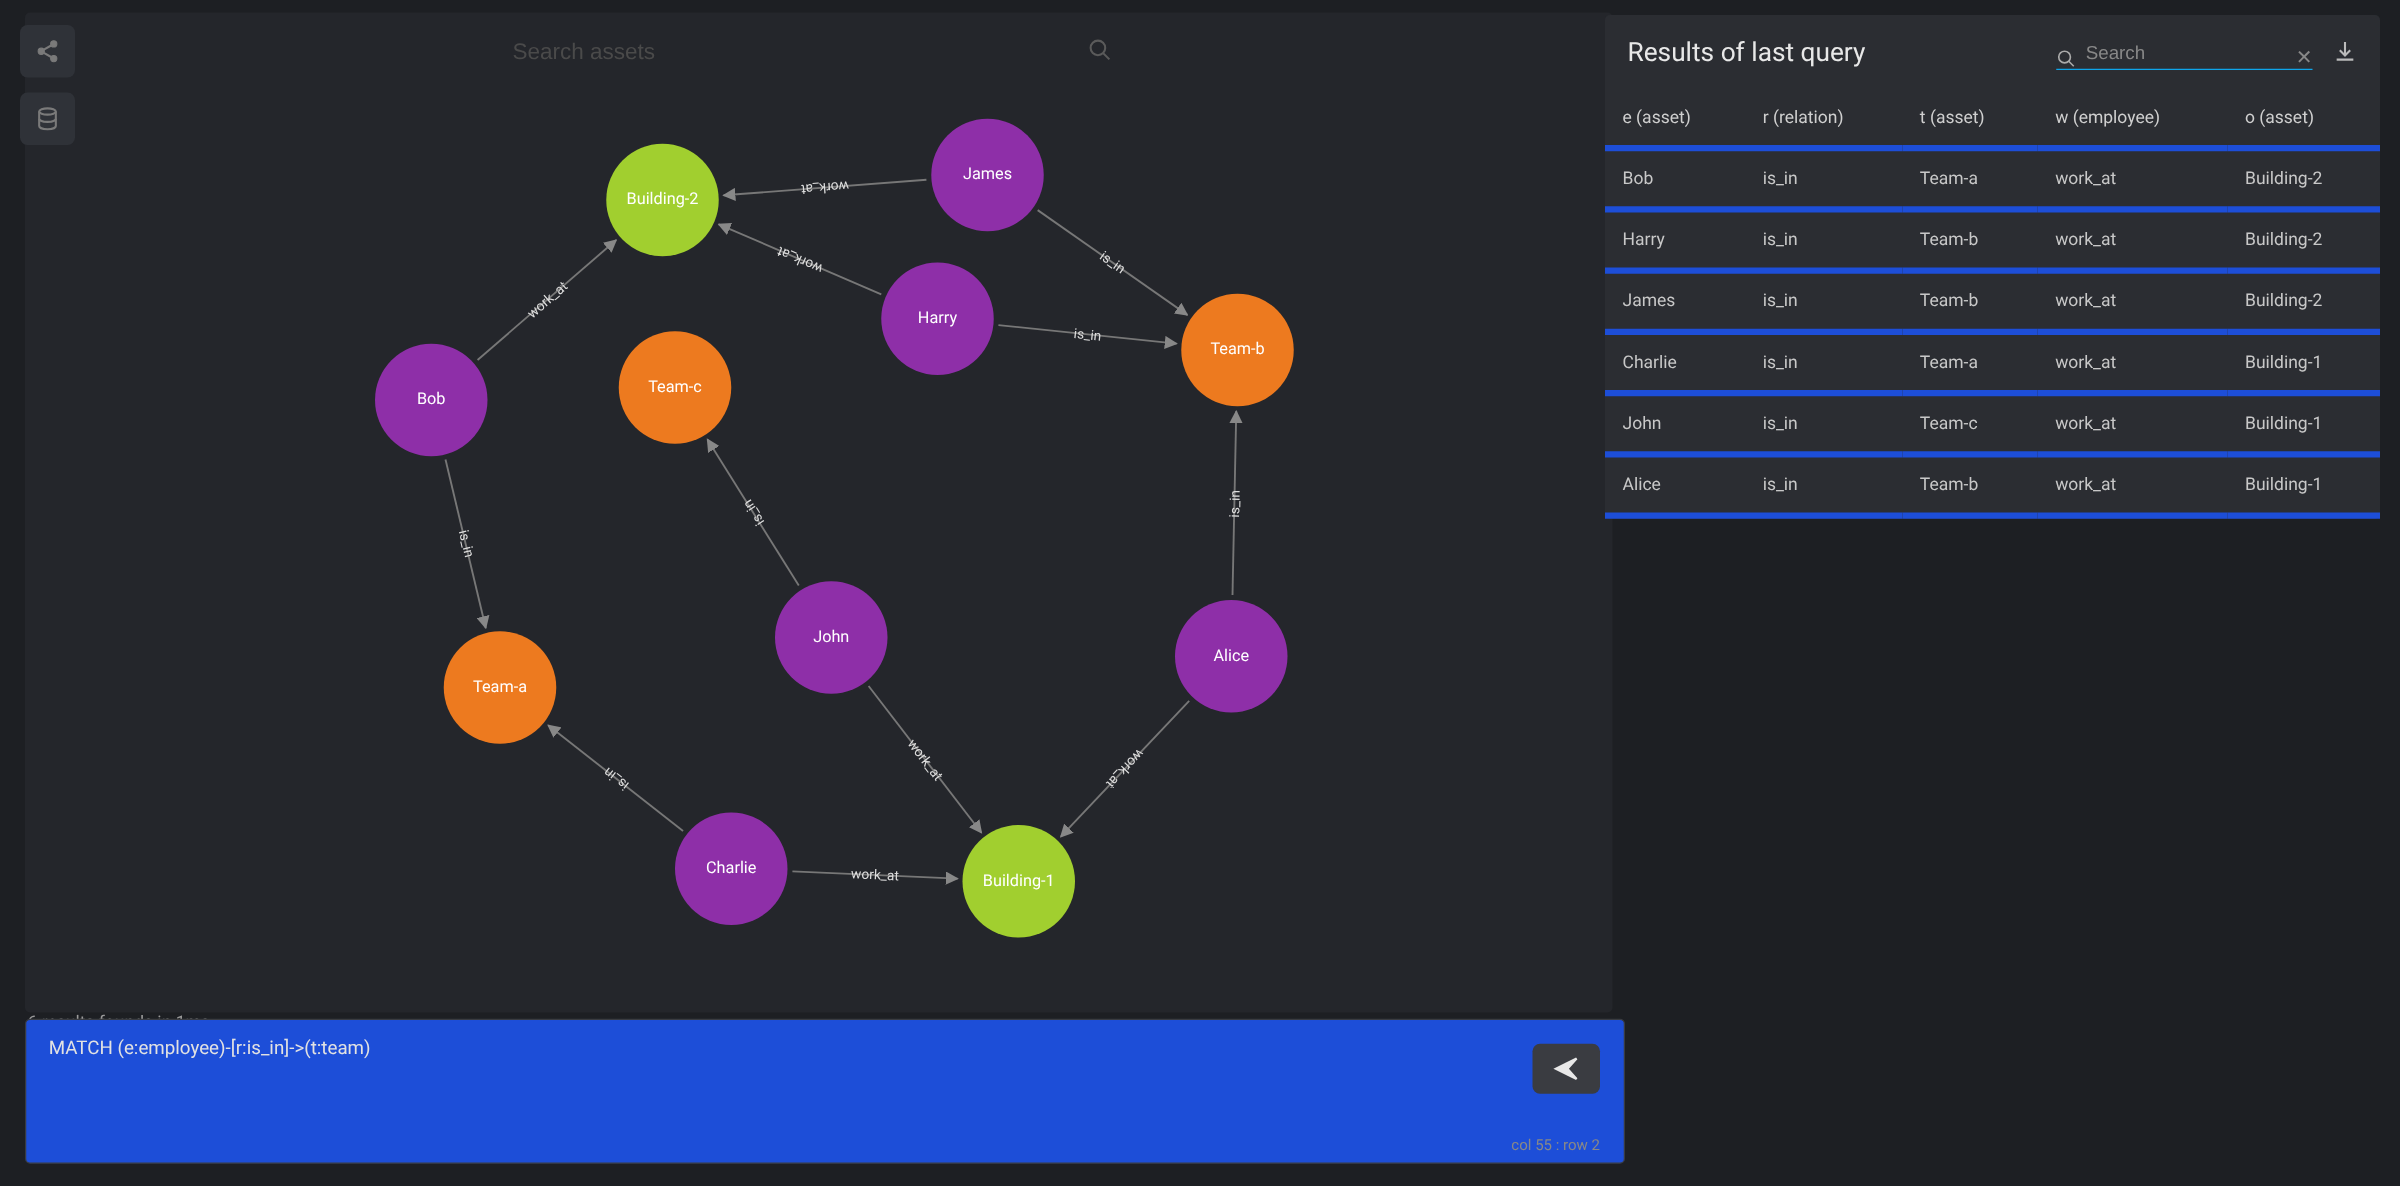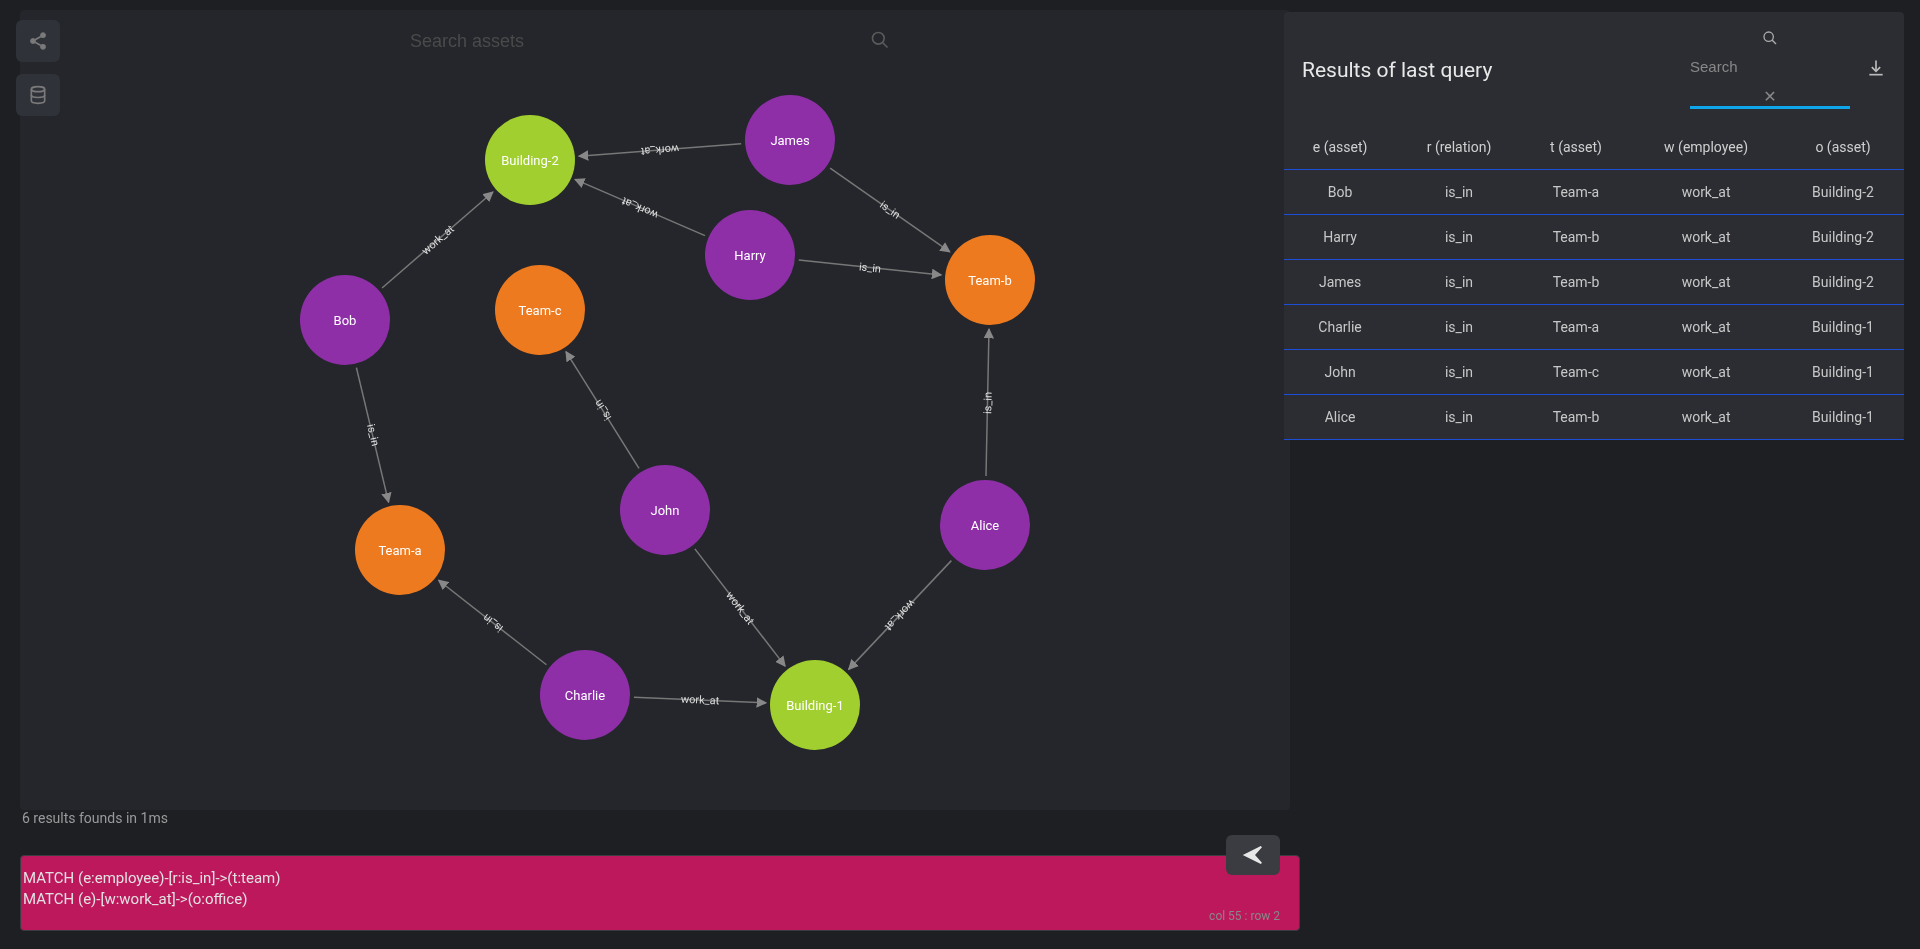--- a/index.html
+++ b/index.html
@@ -92,44 +92,43 @@
   .results-header {
     display: flex;
     align-items: center;
     justify-content: space-between;
     padding: 0 18px 16px 18px;
     gap: 28px;
   }
   .results-title { font-size: 21px; font-weight: 400; color: #e8e8e8; }
   .results-search {
     display: flex;
-    align-items: center;
-    border-bottom: 3px solid #0ea5e9;
+    align-items: flex-end;
+    border-bottom: 1px solid #0ea5e9;
     gap: 8px;
-    flex-direction: column;
   }
   .results-search input {
     background: transparent;
     border: none;
     color: #aaa;
     font-size: 15px;
     width: 160px;
     padding: 4px 0;
   }
   .results-search input::placeholder { color: #888; }
   .results-download { cursor: pointer; color: #bbb; }
   table.rtable {
     width: 100%;
     border-collapse: collapse;
     font-size: 14px;
   }
   table.rtable th, table.rtable td {
-    text-align: center;
+    text-align: left;
     padding: 14px 14px;
-    border-bottom: 1px solid #1d4ed8;
+    border-bottom: 5px solid #1d4ed8;
     color: #c8c8c8;
     font-weight: 400;
   }
   table.rtable th { font-size: 14px; color: #cfcfcf; }
   .results-footer {
     display: flex;
     align-items: center;
     justify-content: flex-end;
     gap: 24px;
     padding: 12px 18px;
@@ -145,25 +144,25 @@
     left: 22px;
     bottom: 123px;
     font-size: 14px;
     color: #9a9a9a;
   }
   .query-box {
     position: absolute;
     left: 20px;
     right: 620px;
     bottom: 18px;
-    height: 76px;
-    background: #be185d;
+    height: 116px;
+    background: #1d4ed8;
     border: 1px solid #3a3c41;
     border-radius: 4px;
-    padding: 12px 70px 12px 2px;
+    padding: 12px 70px 12px 18px;
     color: #e2e2e2;
     font-size: 15px;
     line-height: 1.4;
     font-family: inherit;
   }
   .query-box .qline { white-space: pre; }
   .run-btn {
     position: absolute;
     right: 640px;
     bottom: 74px;
@@ -349,20 +348,19 @@
           <td>Building-1</td>
         </tr>
       </tbody>
   </table>
 </div>
 
 <div class="status">6 results founds in 1ms</div>
 
 <div class="query-box">
   <div class="qline">MATCH (e:employee)-[r:is_in]-&gt;(t:team)</div>
-  <div class="qline">MATCH (e)-[w:work_at]-&gt;(o:office)</div>
 </div>
 <button class="run-btn">
   <svg width="22" height="22" viewBox="0 0 24 24" fill="none" stroke="#e8e8e8" stroke-width="2">
       <path d="M3 12l18-9-8 9 8 9z" fill="#e8e8e8"></path>
     </svg>
 </button>
 <div class="cursor-pos">col 55 : row 2</div>
 
 </body></html>

